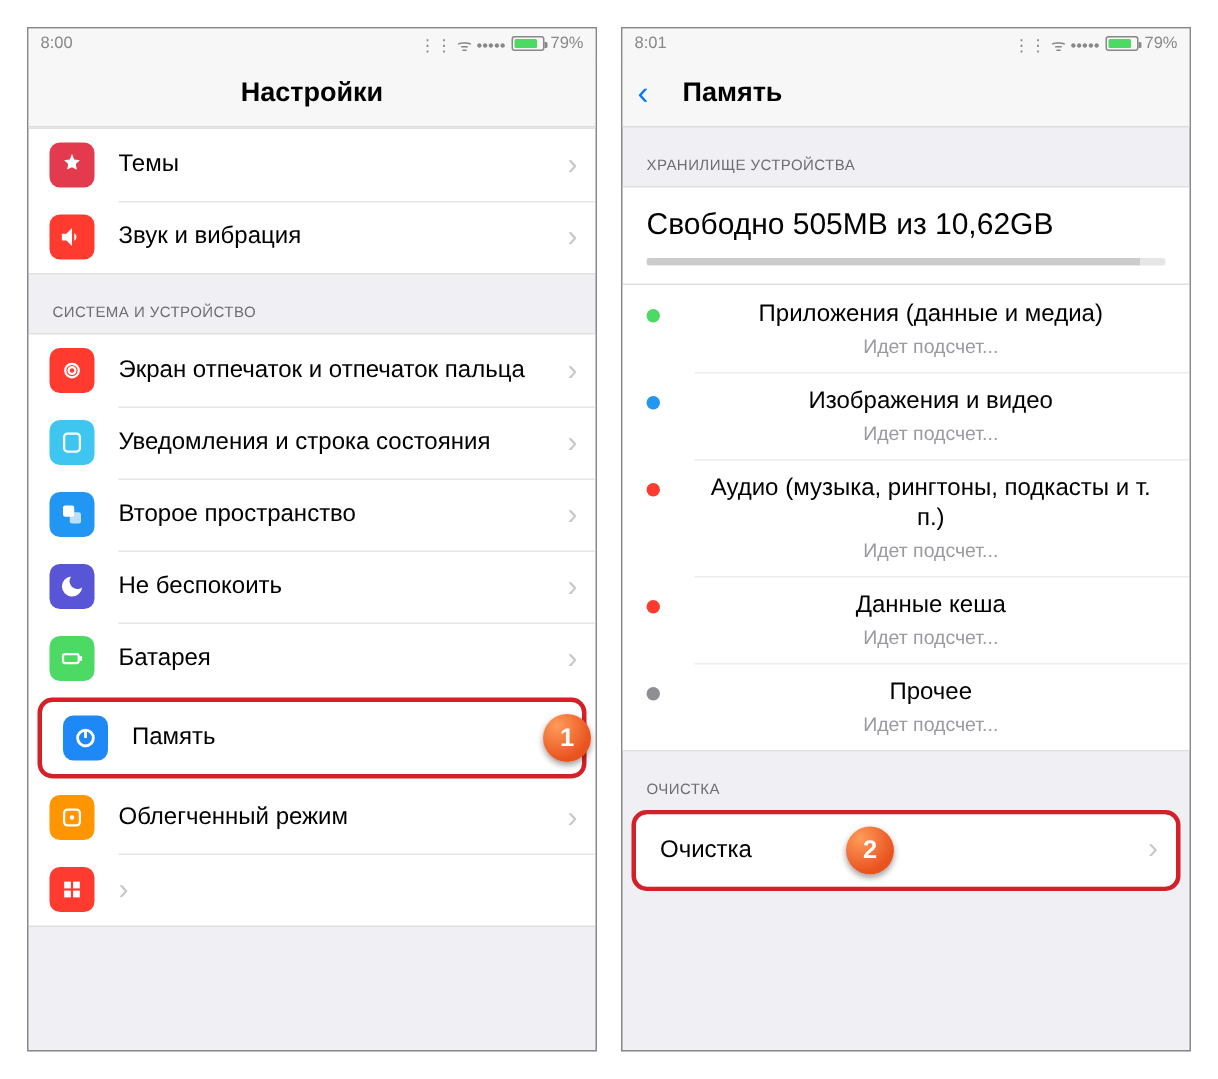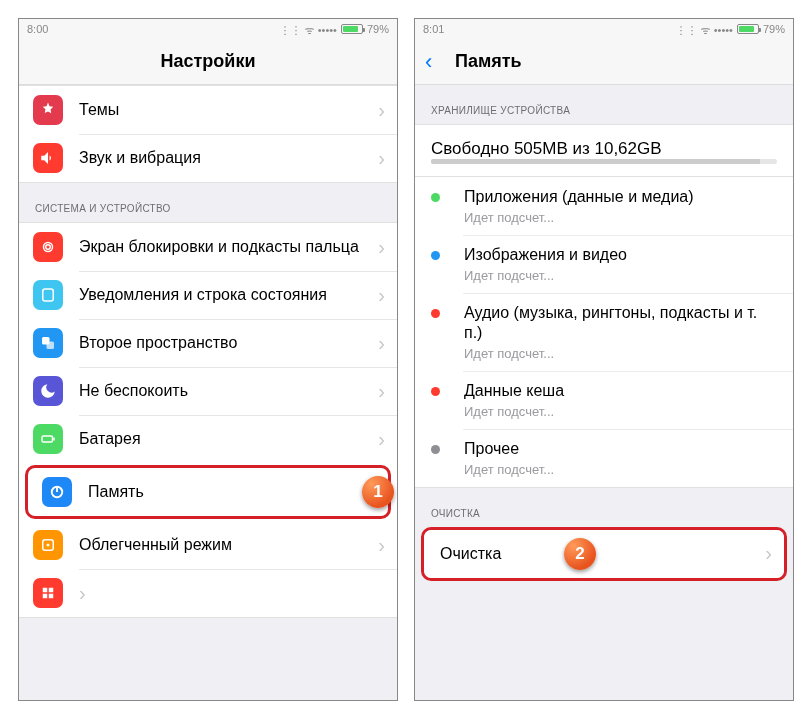--- a/index.html
+++ b/index.html
@@ -99,21 +99,21 @@
       box-shadow: 0 2px 4px rgba(0,0,0,0.4);
       display: flex;
       align-items: center;
       justify-content: center;
       color: #fff;
       font-weight: bold;
       font-size: 17px;
       z-index: 10;
     }
     .storage-box { background: #fff; padding: 14px 16px 12px; border-top: 1px solid #e0e0e0; border-bottom: 1px solid #e0e0e0; }
-    .storage-text { font-size: 17px; color: #000; }
+    .storage-text { font-size: 20px; color: #000; margin-bottom: 10px; }
     .storage-bar { height: 5px; background: #e6e6e6; border-radius: 2px; overflow: hidden; }
     .storage-fill { height: 100%; width: 95%; background: #ccc; }
     .usage-row {
       display: flex;
       align-items: flex-start;
       padding: 10px 16px 10px 16px;
       position: relative;
       background: #fff;
     }
     .usage-row + .usage-row::before {
@@ -186,21 +186,21 @@
     <div class="section-header">СИСТЕМА И УСТРОЙСТВО</div>
 
     <div class="list">
       <div class="row">
         <div class="icon-box" style="background:#ff3b30">
             <svg viewBox="0 0 24 24">
               <circle cx="12" cy="12" r="6" fill="none" stroke="#fff" stroke-width="2"></circle>
               <circle cx="12" cy="12" r="3" fill="none" stroke="#fff" stroke-width="2"></circle>
             </svg>
           </div>
-        <div class="row-label">Экран блокировки и подкасты пальца</div>
+        <div class="row-label">Экран отпечаток и отпечаток пальца</div>
         <span class="chevron">›</span>
       </div>
       <div class="row">
         <div class="icon-box" style="background:#3ec6f0">
             <svg viewBox="0 0 24 24">
               <rect x="5" y="4" width="14" height="16" rx="3" fill="none" stroke="#fff" stroke-width="2"></rect>
             </svg>
           </div>
         <div class="row-label">Уведомления и строка состояния</div>
         <span class="chevron">›</span>
@@ -295,21 +295,21 @@
   <div class="content">
     <div class="section-header">ХРАНИЛИЩЕ УСТРОЙСТВА</div>
 
     <div class="storage-box">
       <div class="storage-text">Свободно 505MB из 10,62GB</div>
       <div class="storage-bar">
           <div class="storage-fill"></div>
         </div>
     </div>
 
-    <div style="background:#fff; border-bottom:1px solid #e0e0e0;">
+    <div style="background:#fff; border-bottom:1px solid #e0e0e0;text-align:center;">
       <div class="usage-row">
         <div class="dot" style="background:#4cd964"></div>
         <div class="usage-texts">
           <div class="usage-label">Приложения (данные и медиа)</div>
           <div class="usage-sub">Идет подсчет...</div>
         </div>
       </div>
       <div class="usage-row">
         <div class="dot" style="background:#2196f3"></div>
         <div class="usage-texts">

